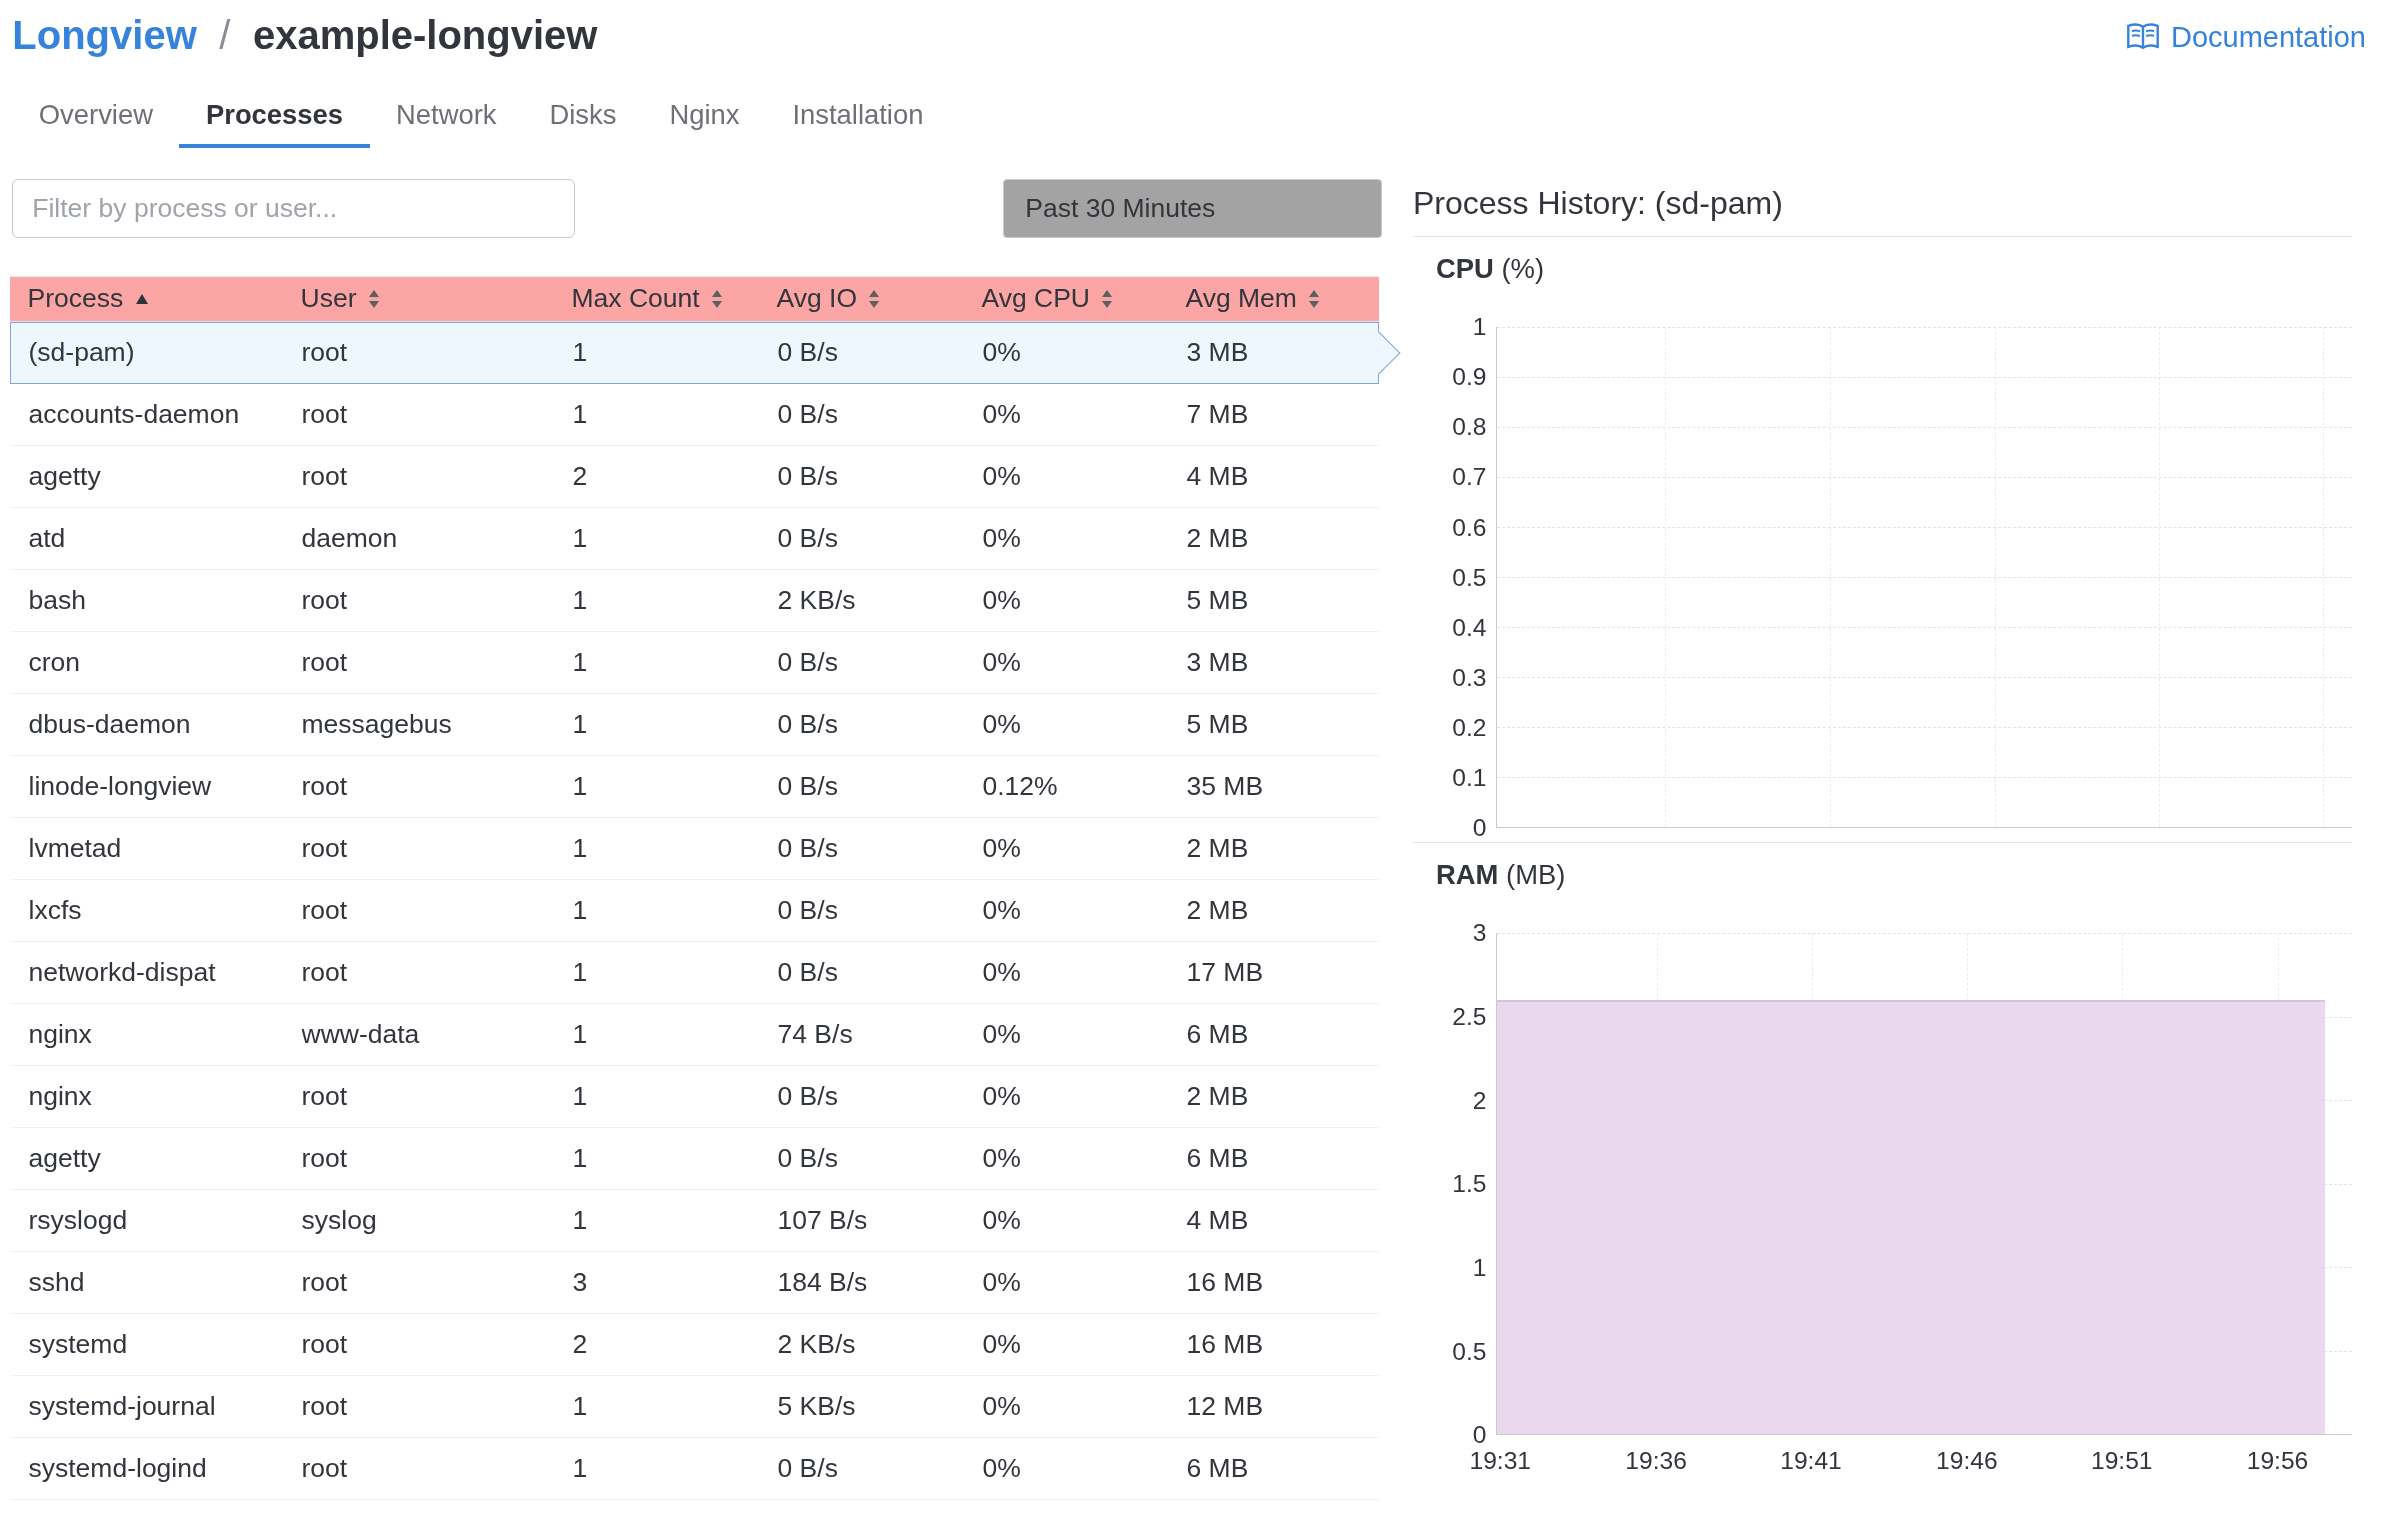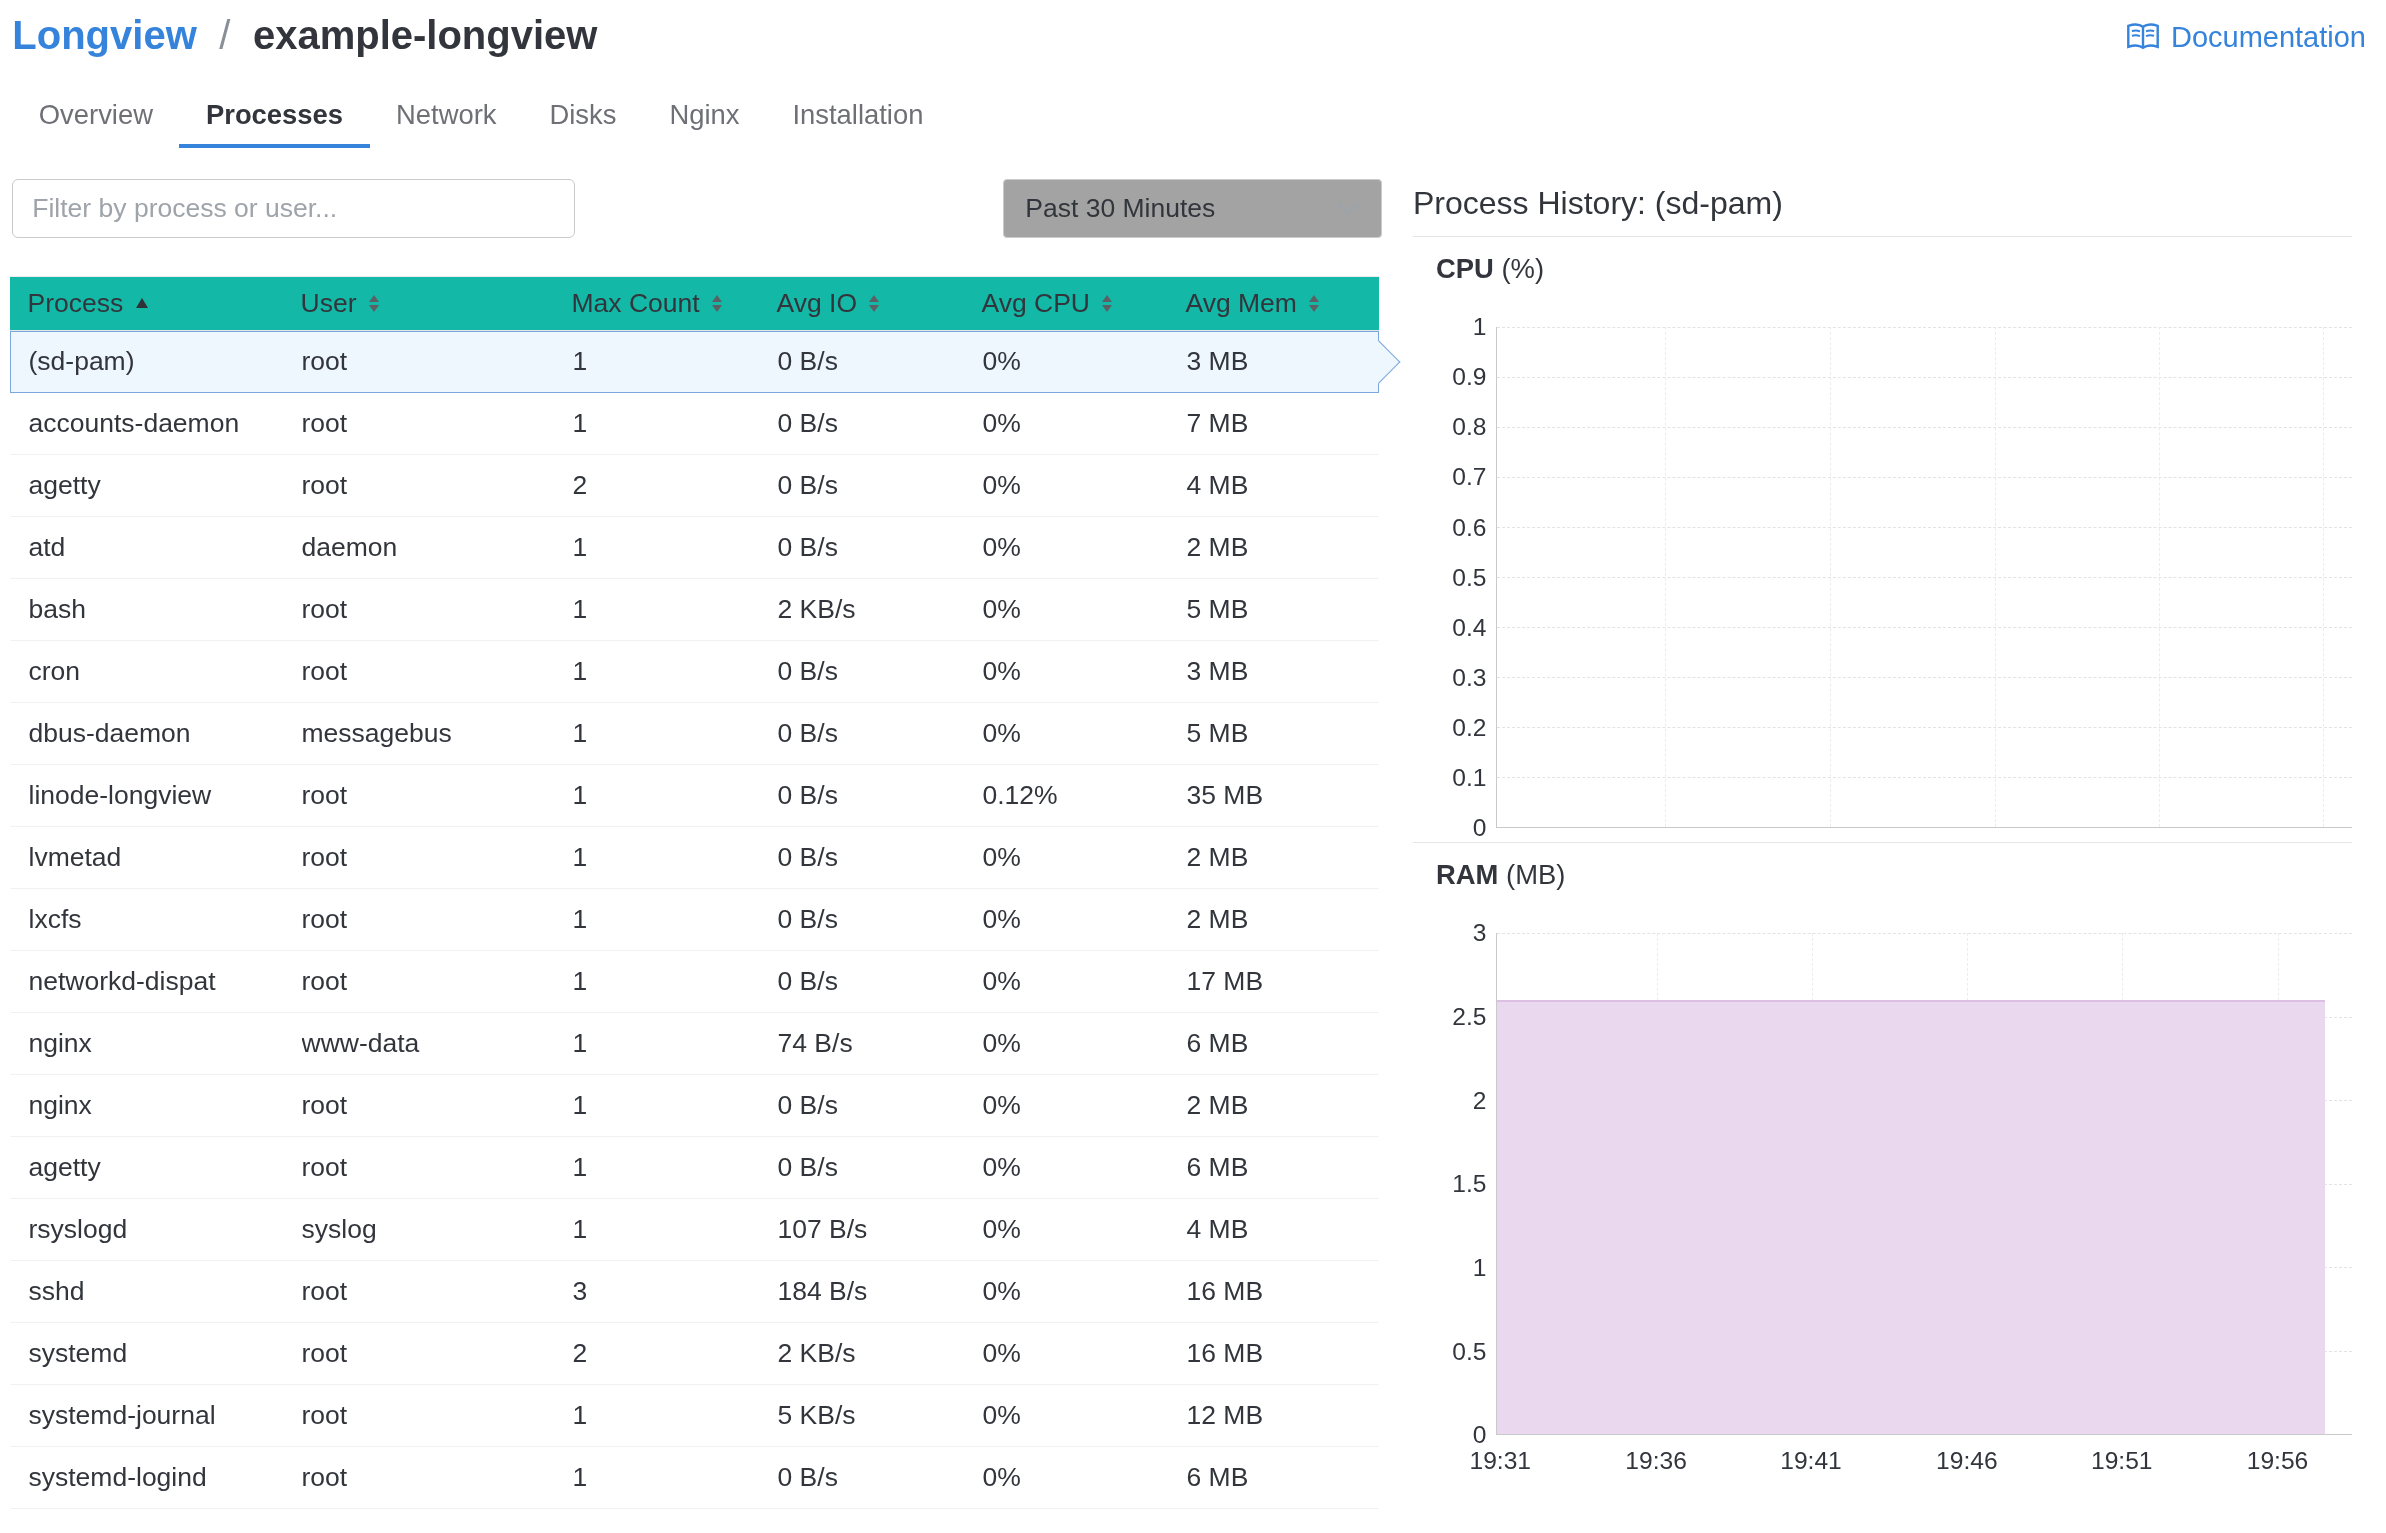--- a/index.html
+++ b/index.html
@@ -25,21 +25,21 @@
   .filter-input{position:absolute;left:0;top:0;width:563px;height:59px;box-sizing:border-box;
     border:0.9px solid #c9cacb;border-radius:6px;padding:0 19px;font-size:26.5px;color:#32363c;
     font-family:inherit;outline:none;cursor:text;}
   .filter-input::placeholder{color:#9ea4aa;}
   .select{position:absolute;left:991px;top:0;width:379px;height:59px;box-sizing:border-box;
     border:0.9px solid #c9cacb;border-radius:4px;display:flex;align-items:center;justify-content:space-between;
     padding:0 21px;font-size:26.5px;cursor:pointer;background:#a3a3a3;}
   
   .table{margin:38px 0 0 9.5px;width:1369px;font-size:26.5px;}
   .thead,.row{display:grid;grid-template-columns:273px 271px 205px 205px 204px 1fr;padding-left:18px;box-sizing:border-box;align-items:center;}
-  .thead{height:55px;background:#14b8a6;border-top:0.9px solid #ececee;border-bottom:0.9px solid #e3e5e8;}
+  .thead{height:46px;background:#fca5a5;border-top:0.9px solid #ececee;border-bottom:0.9px solid #e3e5e8;}
   .th{display:flex;align-items:center;gap:12.3px;cursor:pointer;}
   .sort-icon{display:inline-flex;flex-direction:column;}
   .tri{width:0;height:0;display:block;border-left:5.7px solid transparent;border-right:5.7px solid transparent;}
   .tri.up{border-bottom:7.6px solid #5b6065;}
   .tri.down{border-top:7.6px solid #5b6065;margin-top:3.8px;}
   .tri.asc{border-left-width:6.6px;border-right-width:6.6px;border-bottom:10.4px solid #2f3237;}
   .row{position:relative;height:62px;background:#fff;border:0.9px solid transparent;border-bottom:0.9px solid #f1f1f2;cursor:pointer;}
   .row.selected{background:#eef6fe;border:0.9px solid #7ba7dc;z-index:2;}
   .row.selected::after{content:'';position:absolute;right:-16px;top:50%;width:30px;height:30px;
     transform:translateY(-50%) rotate(45deg);background:#eef6fe;

